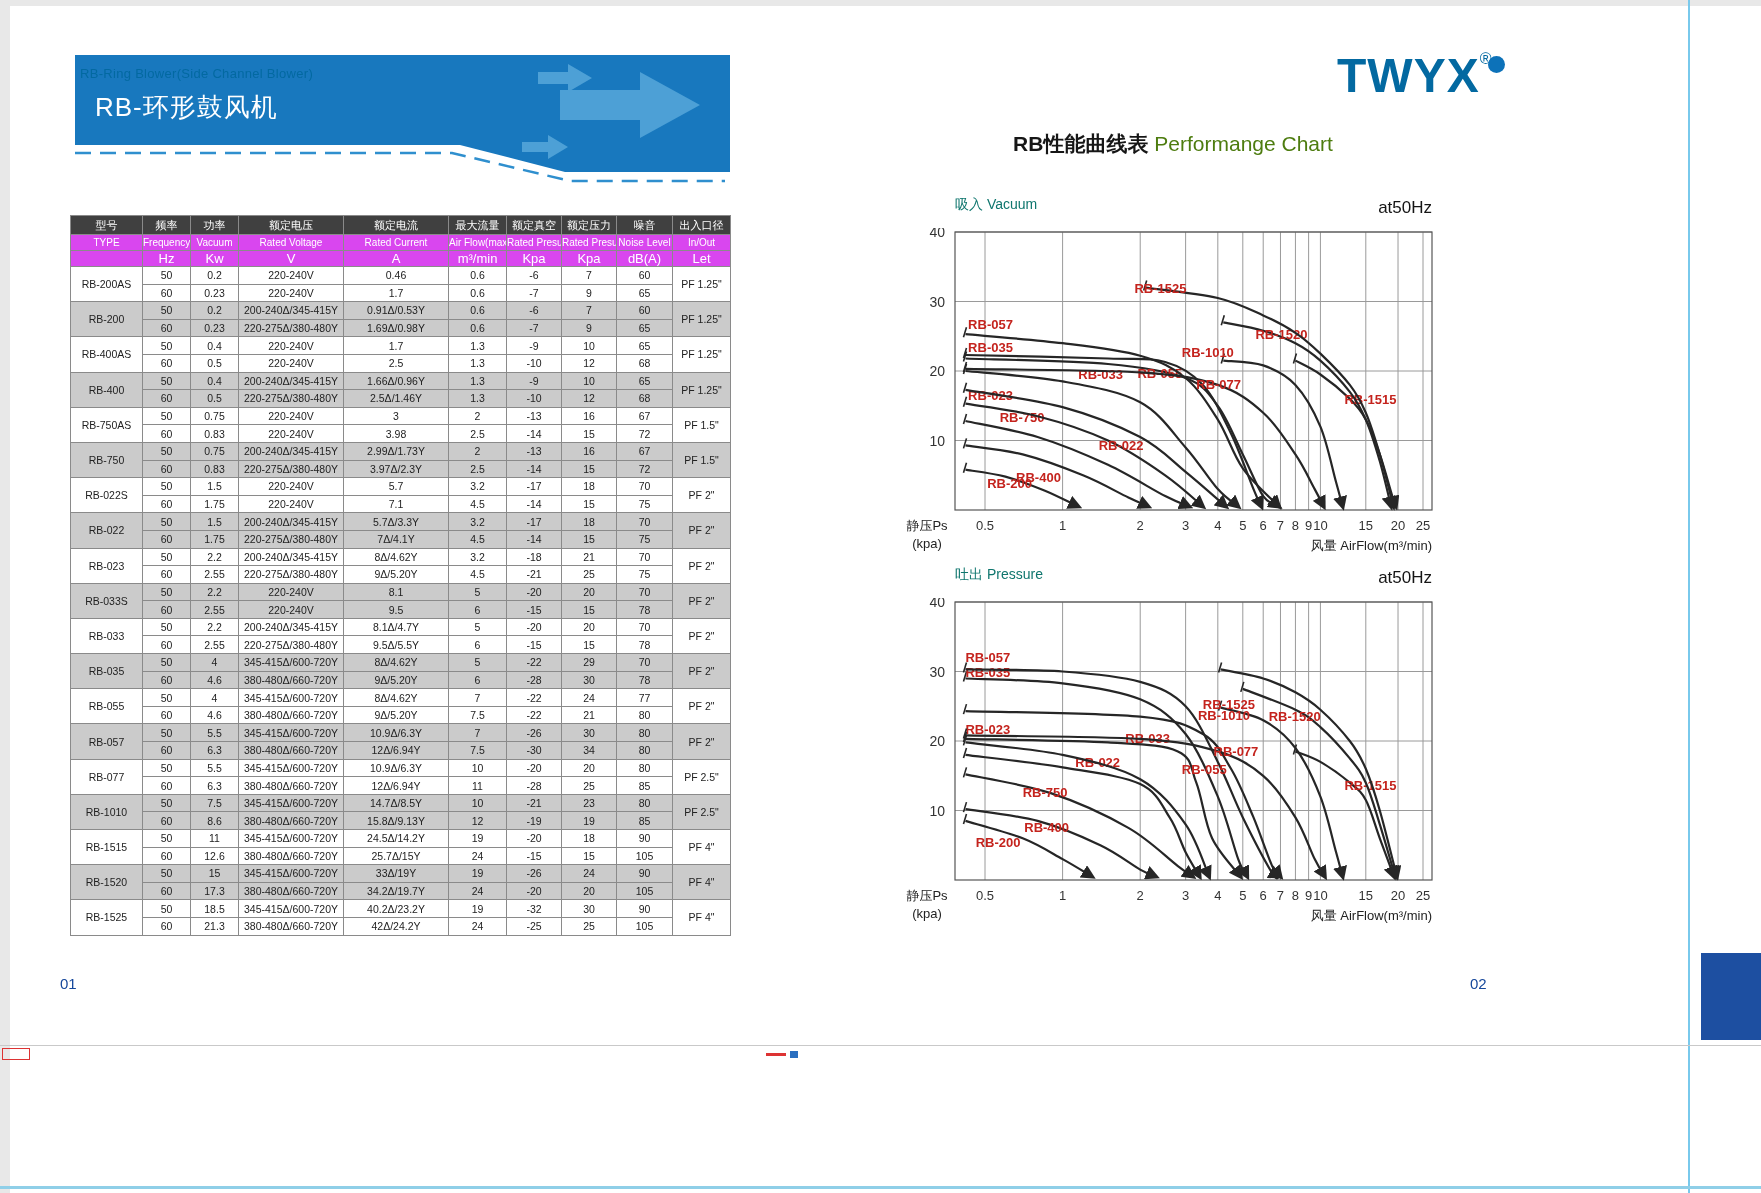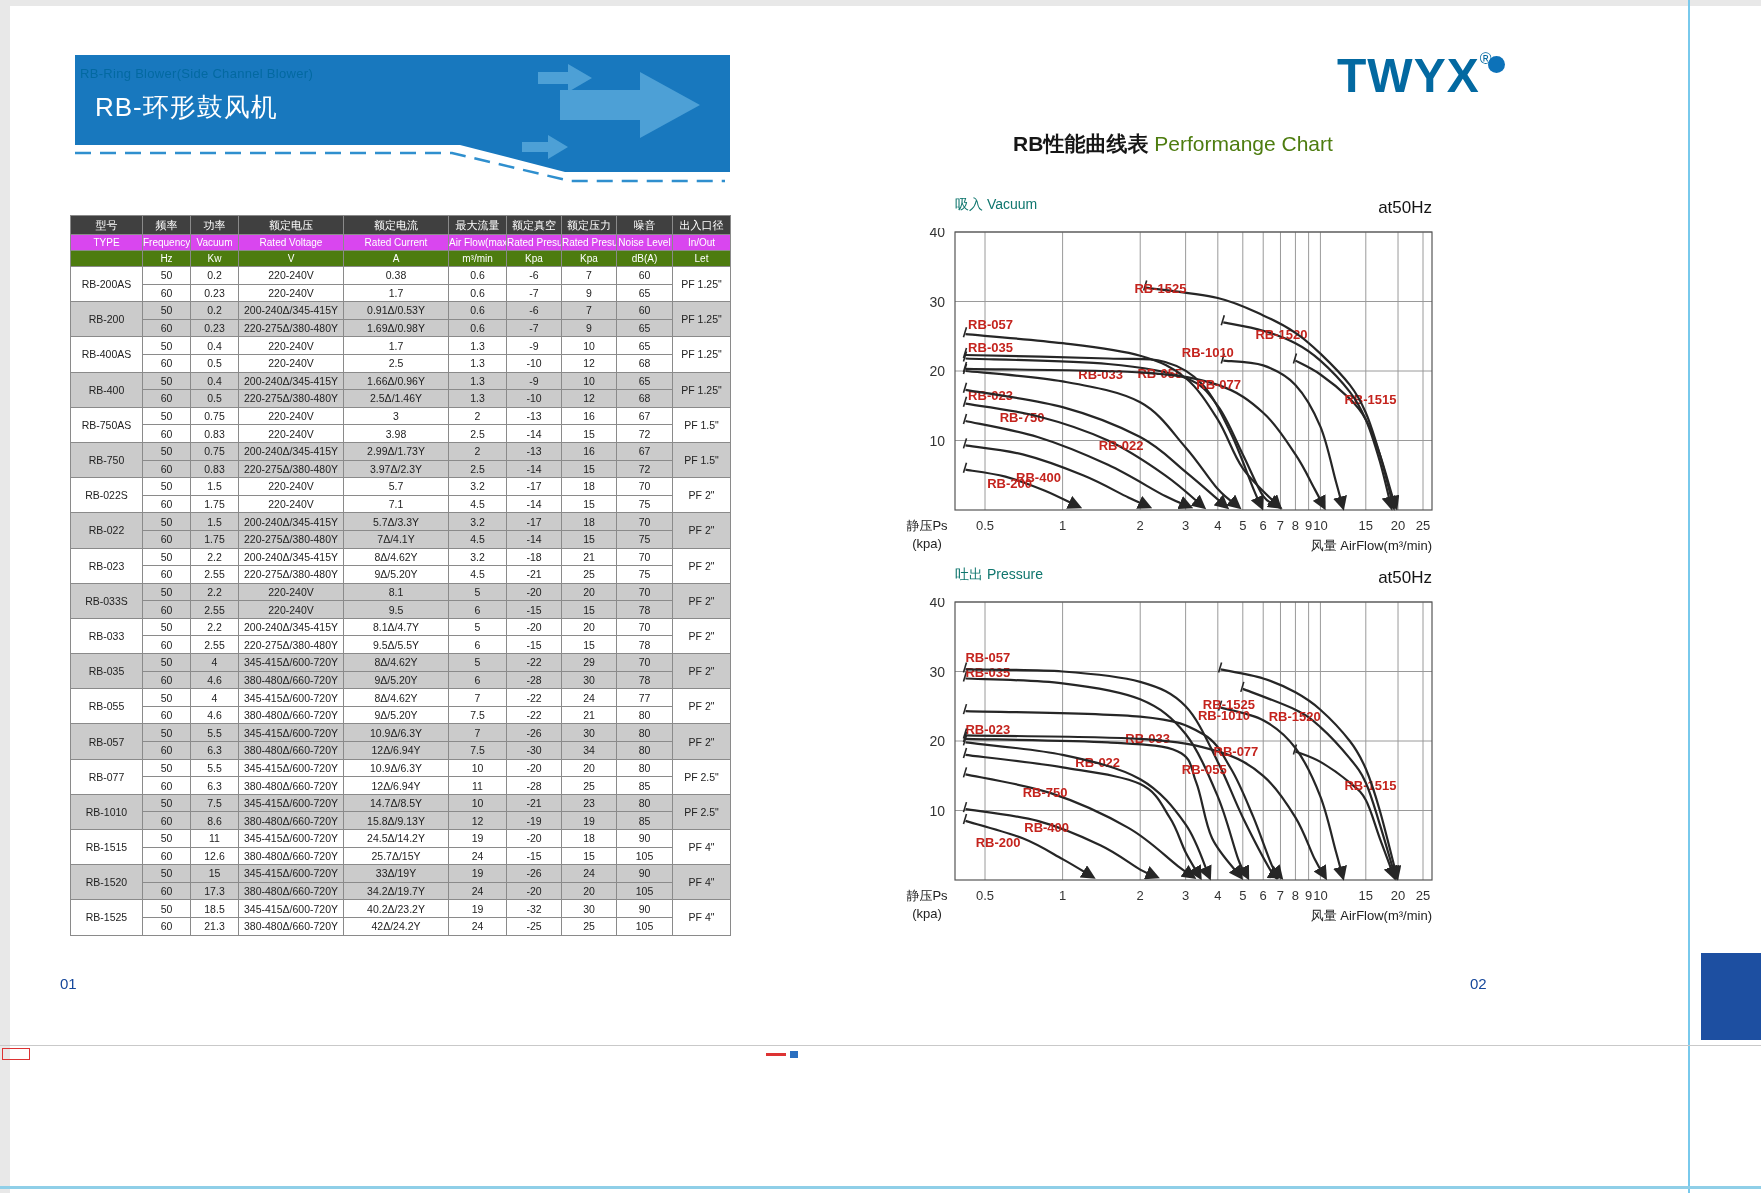--- a/index.html
+++ b/index.html
@@ -26,21 +26,21 @@
   .ctitle{position:absolute;font-size:14px;font-weight:normal;color:#0f766e;white-space:nowrap}
   .chz{position:absolute;width:110px;text-align:right;font-size:17px;font-weight:normal;color:#151515}
 
   
   #spec-table{position:absolute;left:70px;top:215px;width:660px;border-collapse:collapse;
               table-layout:fixed;font-size:10.5px;color:#222}
   #spec-table th,#spec-table td{border:1px solid #8a8a8a;text-align:center;padding:0;overflow:hidden;white-space:nowrap}
   #spec-table thead th{color:#fff;font-weight:normal}
   #spec-table thead tr.h1 th{background:#404040;height:18px;font-size:11px}
   #spec-table thead tr.h2 th{background:#d946ef;height:15px;font-size:10px}
-  #spec-table thead tr.h3 th{background:#4d7c0f;height:15px;font-size:10px}
+  #spec-table thead tr.h3 th{background:#d946ef;height:15px;font-size:13px}
   #spec-table tbody tr{height:17.6px}
   #spec-table tbody tr.g td{background:#cbcbcb}
   #spec-table tbody tr.w td{background:#ffffff}
 
   .pagenum{position:absolute;font-size:15px;font-weight:normal;color:#15479b}
 
   
   .tick{font-size:13px;fill:#333}
   .ytick{font-size:14px;fill:#333}
   .slabel{font-size:13px;font-weight:bold;fill:#c4231d}
@@ -127,21 +127,21 @@
         <th>dB(A)</th>
         <th>Let</th>
       </tr>
     </thead>
     <tbody>
       <tr class="w">
         <td rowspan="2">RB-200AS</td>
         <td>50</td>
         <td>0.2</td>
         <td>220-240V</td>
-        <td>0.38</td>
+        <td>0.46</td>
         <td>0.6</td>
         <td>-6</td>
         <td>7</td>
         <td>60</td>
         <td rowspan="2">PF 1.25"</td>
       </tr>
       <tr class="w">
         <td>60</td>
         <td>0.23</td>
         <td>220-240V</td>

